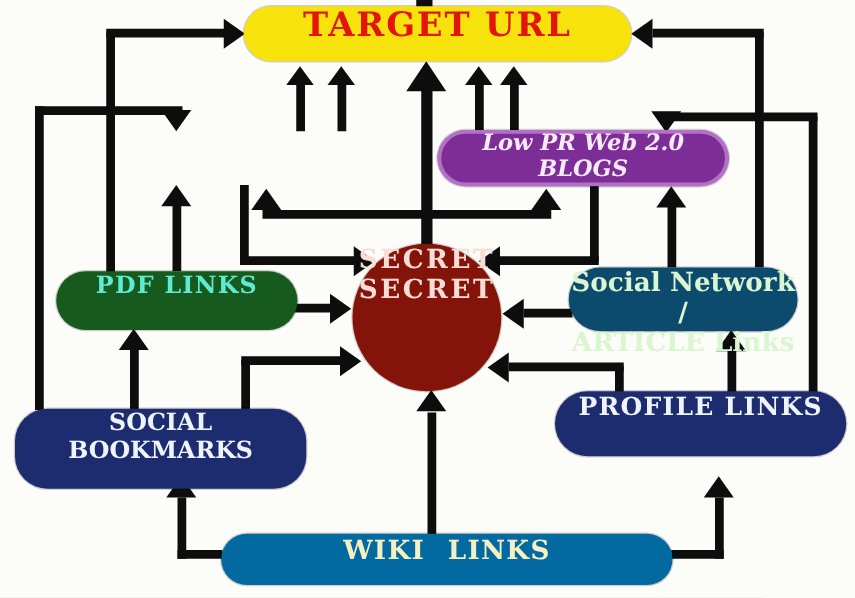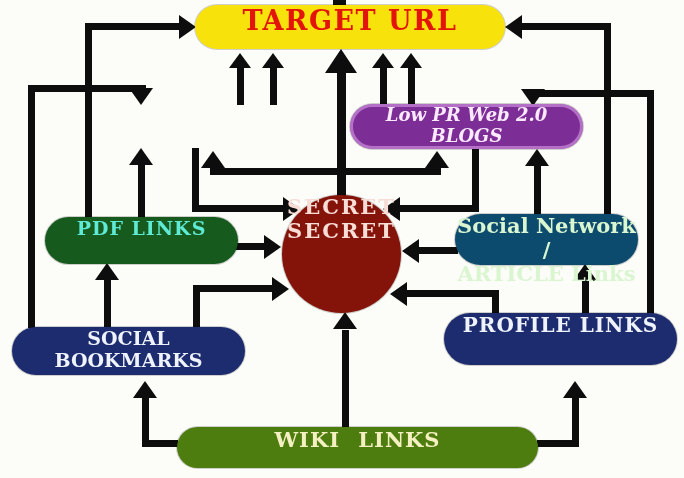--- a/index.html
+++ b/index.html
@@ -29,26 +29,26 @@
     box-shadow:inset 0 0 0 3px rgba(225,165,238,0.55),0 0 0 1px rgba(0,0,0,0.18);}
   .n-lowpr{left:350px;top:104px;width:233px;height:45px;border-radius:23px;
     background:#7C2E96;color:#FBE9FE;font-size:18px;
     box-shadow:inset 0 0 0 3px rgba(225,165,238,0.55),0 0 0 1px rgba(0,0,0,0.18);font-style:italic;}
   .n-secret{left:282px;top:195px;width:119px;height:118px;border-radius:50%;
     background:#84130A;color:#F8DCD6;font-size:21px;letter-spacing:2px;}
   .n-pdf{left:45px;top:217px;width:193px;height:47px;border-radius:24px;
     background:#175A1D;color:#5eead4;font-size:19px;letter-spacing:1px;}
   .n-article{left:455px;top:214px;width:183px;height:51px;border-radius:26px;
     background:#0c4a6e;color:#D9F6D0;font-size:21px;}
-  .n-sb{left:12px;top:327px;width:233px;height:48px;border-radius:26px;
+  .n-sb{left:12px;top:327px;width:233px;height:64px;border-radius:26px;
     background:#1D2C6F;color:#EFF3FD;font-size:19px;}
   .n-profile{left:444px;top:313px;width:233px;height:52px;border-radius:26px;
     background:#1D2C6F;color:#EFF3FD;font-size:20px;letter-spacing:1px;}
   .n-wiki{left:177px;top:427px;width:361px;height:41px;border-radius:21px;
-    background:#4d7c0f;color:#F5F0C2;font-size:21px;letter-spacing:1px;word-spacing:10px;}
+    background:#0369a1;color:#F5F0C2;font-size:21px;letter-spacing:1px;word-spacing:10px;}
 </style>
 </head>
 <body>
 
 <div class="canvas">
 
   <div class="ln" style="left:85px;top:26px;width:7px;height:192px"></div>
   <div class="ln" style="left:85px;top:23px;width:96px;height:7px"></div>
   <div class="ah ah-right" style="left:179px;top:15px"></div>
 

